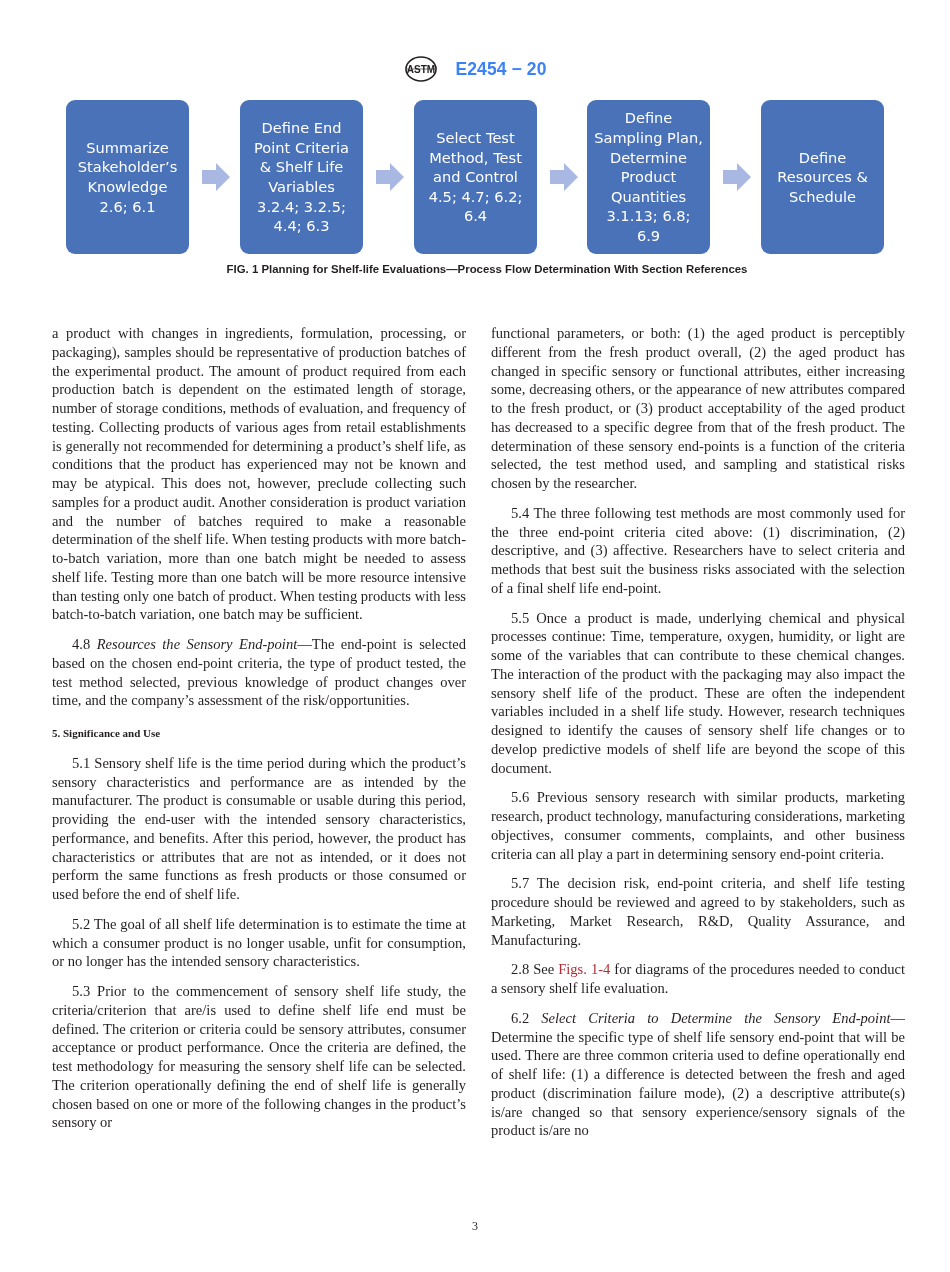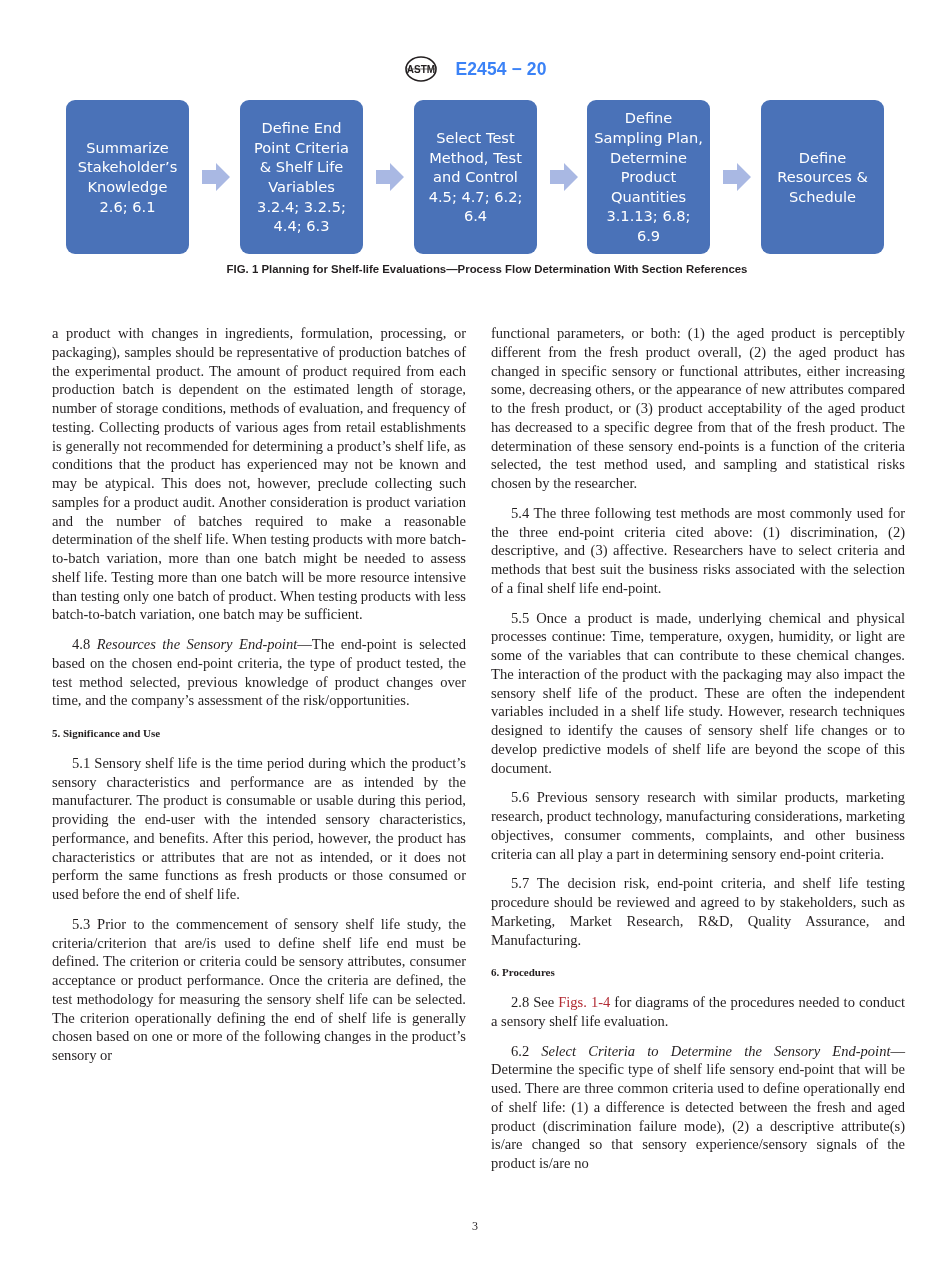--- a/index.html
+++ b/index.html
@@ -85,27 +85,27 @@
 Schedule</div>
 </div>
 
 <div class="caption">FIG. 1 Planning for Shelf-life Evaluations—Process Flow Determination With Section References</div>
 
 <div class="col col-left">
   <p class="cont">a product with changes in ingredients, formulation, processing, or packaging), samples should be representative of production batches of the experimental product. The amount of product required from each production batch is dependent on the estimated length of storage, number of storage conditions, methods of evaluation, and frequency of testing. Collecting products of various ages from retail establishments is generally not recommended for determining a product’s shelf life, as conditions that the product has experienced may not be known and may be atypical. This does not, however, preclude collecting such samples for a product audit. Another consideration is product variation and the number of batches required to make a reasonable determination of the shelf life. When testing products with more batch-to-batch variation, more than one batch might be needed to assess shelf life. Testing more than one batch will be more resource intensive than testing only one batch of product. When testing products with less batch-to-batch variation, one batch may be sufficient.</p>
   <p class="ind"><span>4.8 </span><em>Resources the Sensory End-point</em><span>—The end-point is selected based on the chosen end-point criteria, the type of product tested, the test method selected, previous knowledge of product changes over time, and the company’s assessment of the risk/opportunities.</span></p>
   <h2>5.  Significance and Use</h2>
   <p class="ind">5.1  Sensory shelf life is the time period during which the product’s sensory characteristics and performance are as intended by the manufacturer. The product is consumable or usable during this period, providing the end-user with the intended sensory characteristics, performance, and benefits. After this period, however, the product has characteristics or attributes that are not as intended, or it does not perform the same functions as fresh products or those consumed or used before the end of shelf life.</p>
+  <p class="ind">5.2  The goal of all shelf life determination is to estimate the time at which a consumer product is no longer usable, unfit for consumption, or no longer has the intended sensory characteristics.</p>
   <p class="ind">5.3  Prior to the commencement of sensory shelf life study, the criteria/criterion that are/is used to define shelf life end must be defined. The criterion or criteria could be sensory attributes, consumer acceptance or product performance. Once the criteria are defined, the test methodology for measuring the sensory shelf life can be selected. The criterion operationally defining the end of shelf life is generally chosen based on one or more of the following changes in the product’s sensory or</p>
 </div>
 
 <div class="col col-right">
   <p class="cont">functional parameters, or both: (1) the aged product is perceptibly different from the fresh product overall, (2) the aged product has changed in specific sensory or functional attributes, either increasing some, decreasing others, or the appearance of new attributes compared to the fresh product, or (3) product acceptability of the aged product has decreased to a specific degree from that of the fresh product. The determination of these sensory end-points is a function of the criteria selected, the test method used, and sampling and statistical risks chosen by the researcher.</p>
   <p class="ind">5.4 The three following test methods are most commonly used for the three end-point criteria cited above: (1) discrimination, (2) descriptive, and (3) affective. Researchers have to select criteria and methods that best suit the business risks associated with the selection of a final shelf life end-point.</p>
   <p class="ind">5.5 Once a product is made, underlying chemical and physical processes continue: Time, temperature, oxygen, humidity, or light are some of the variables that can contribute to these chemical changes. The interaction of the product with the packaging may also impact the sensory shelf life of the product. These are often the independent variables included in a shelf life study. However, research techniques designed to identify the causes of sensory shelf life changes or to develop predictive models of shelf life are beyond the scope of this document.</p>
   <p class="ind">5.6 Previous sensory research with similar products, marketing research, product technology, manufacturing considerations, marketing objectives, consumer comments, complaints, and other business criteria can all play a part in determining sensory end-point criteria.</p>
   <p class="ind">5.7 The decision risk, end-point criteria, and shelf life testing procedure should be reviewed and agreed to by stakeholders, such as Marketing, Market Research, R&amp;D, Quality Assurance, and Manufacturing.</p>
-  <h2>6.  Procedures</h2>
   <p class="ind"><span>2.8   See </span><span class="xref">Figs. 1-4</span><span> for diagrams of the procedures needed to conduct a sensory shelf life evaluation.</span></p>
   <p class="ind"><span>6.2 </span><em>Select Criteria to Determine the Sensory End-point</em><span>—Determine the specific type of shelf life sensory end-point that will be used. There are three common criteria used to define operationally end of shelf life: (1) a difference is detected between the fresh and aged product (discrimination failure mode), (2) a descriptive attribute(s) is/are changed so that sensory experience/sensory signals of the product is/are no</span></p>
 </div>
 
 <div class="pagenum">3</div>
 
 </body></html>

